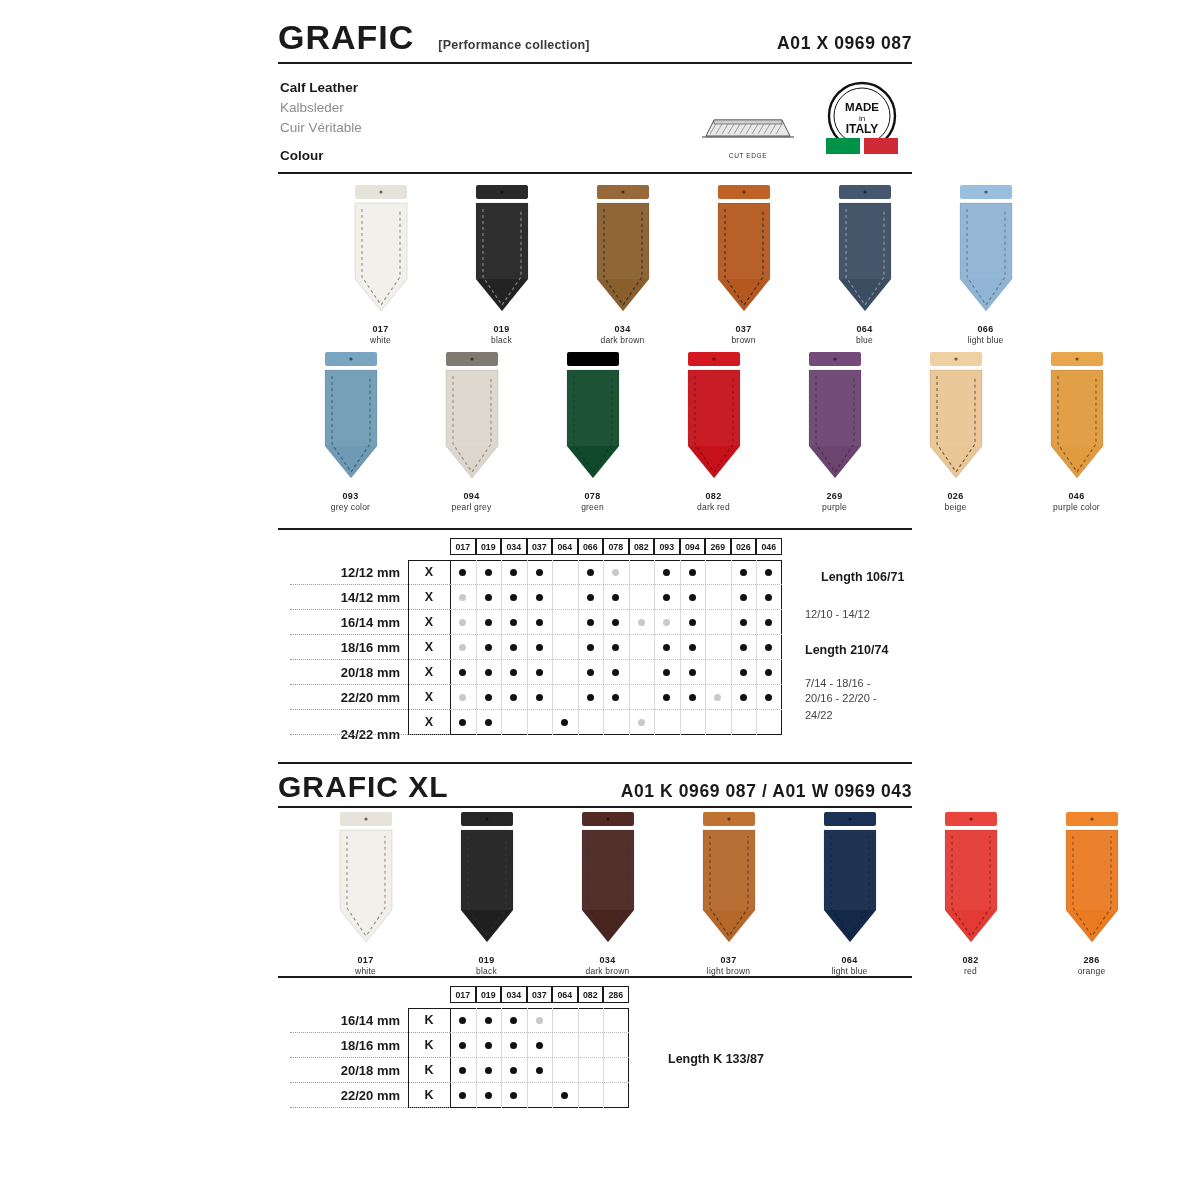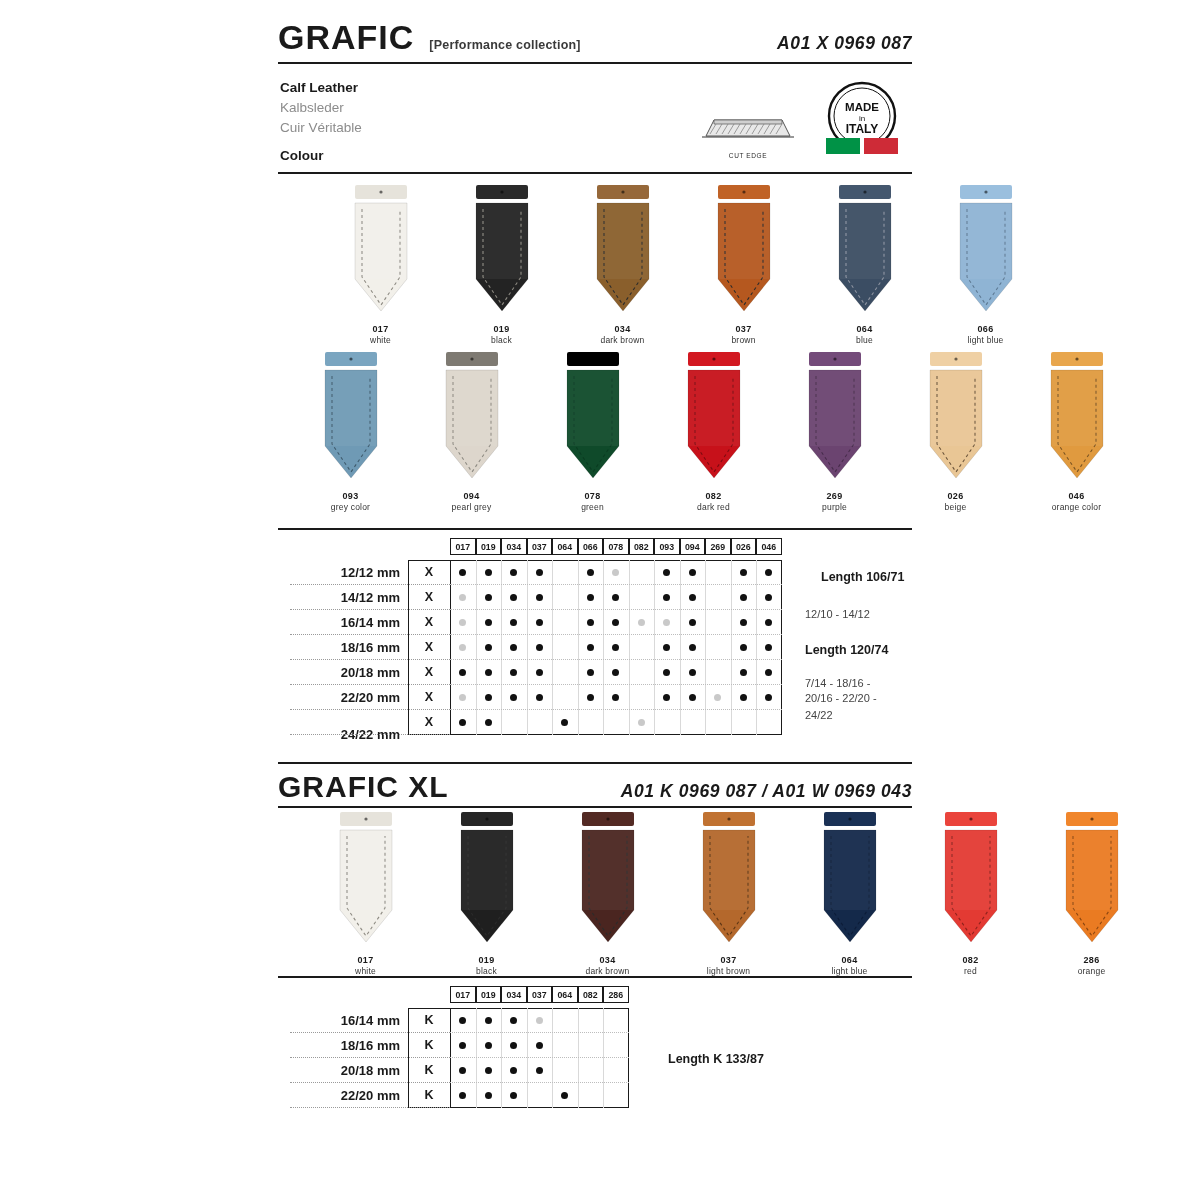--- a/index.html
+++ b/index.html
@@ -10,22 +10,22 @@
     color:#1a1a1a;
     position:relative;
     overflow:hidden;
   }
   .page{position:absolute;left:0;top:0;width:1200px;height:1200px;}
 
   
   .hdr{position:absolute;left:278px;top:18px;width:634px;}
   .hdr-row{display:flex;align-items:baseline;justify-content:space-between;}
   .title{font-size:34px;font-weight:700;letter-spacing:1px;}
-  .title-sub{font-size:12.5px;font-weight:700;color:#3a3a3a;margin-left:15px;letter-spacing:.2px;}
-  .code{font-size:17.5px;font-weight:700;letter-spacing:.6px;font-style:italic;}
+  .title-sub{font-size:12.5px;font-weight:700;color:#3a3a3a;margin-left:24px;letter-spacing:.2px;}
+  .code{font-size:17.5px;font-weight:700;letter-spacing:.6px;}
   .rule{position:absolute;background:#1a1a1a;}
 
   .matlist{position:absolute;left:280px;top:78px;font-size:13.5px;line-height:20px;}
   .matlist div:nth-child(1){color:#1a1a1a;font-weight:600;}
   .matlist div:nth-child(2),.matlist div:nth-child(3){color:#8c8c8c;font-weight:400;}
   .colour-label{position:absolute;left:280px;top:148px;font-size:13.5px;font-weight:700;}
 
   
   .cutedge{position:absolute;left:700px;top:110px;width:96px;text-align:center;}
   .cutedge-cap{font-size:6.5px;letter-spacing:.6px;color:#2a2a2a;margin-top:4px;}
@@ -295,21 +295,21 @@
   <svg width="56" height="128" viewBox="0 0 56 128">
     <rect x="2" y="0" width="52" height="14" rx="2" fill="#e8a64d"></rect>
     <rect x="2" y="14" width="52" height="4" fill="#ffffff"></rect>
     <path d="M2 18 H54 V94 L28 126 L2 94 Z" fill="#e09a3f"></path>
     <path d="M2 18 H54 V94 L28 126 L2 94 Z" fill="none" stroke="rgba(0,0,0,0.18)" stroke-width="0.6"></path>
     <circle cx="28" cy="7" r="1.6" fill="rgba(0,0,0,0.55)"></circle>
     <path d="M9 24 V92 L28 120 L47 92 V24" fill="none" stroke="#7a5423" stroke-width="1.1" stroke-dasharray="3 3" stroke-linejoin="round"></path>
     <rect x="2" y="18" width="52" height="76" fill="rgba(255,255,255,0.05)"></rect>
   </svg></div>
       <div class="cap">046</div>
-      <div class="cap2">orange color</div>
+      <div class="cap2">purple color</div>
     </div>
     </div>
 
   <div class="rule" style="left:278px;top:528px;width:634px;height:1.6px;"></div>
 
   <div class="tbl" id="tbl1" style="left:278px;top:538px;width:634px;">
       <div style="position:absolute;left:172px;top:0px;">
         <span class="hdrcell" style="position:absolute;left:0px;top:0;width:25.5px;height:17px;line-height:16px;">017</span>
         <span class="hdrcell" style="position:absolute;left:25.5px;top:0;width:25.5px;height:17px;line-height:16px;">019</span>
         <span class="hdrcell" style="position:absolute;left:51px;top:0;width:25.5px;height:17px;line-height:16px;">034</span>
@@ -443,21 +443,21 @@
         <span class="dot " style="position:absolute;left:206.75px;top:9px;"></span>
         <span class="dot " style="position:absolute;left:283.25px;top:9px;"></span>
         <span class="dot grey" style="position:absolute;left:359.75px;top:9px;"></span>
       </div>
       <div style="position:absolute;left:12px;top:196px;width:160px;border-bottom:1px dotted #9a9a9a;"></div>
     </div>
 
   <div class="notes" id="notes1" style="left:805px;top:570px;width:120px;">
       <div class="note-b" style="position:absolute;left:16px;top:0px;white-space:nowrap;">Length 106/71</div>
       <div class="note-g" style="position:absolute;left:0;top:36px;white-space:nowrap;">12/10 - 14/12</div>
-      <div class="note-b" style="position:absolute;left:0;top:73px;white-space:nowrap;">Length 120/74</div>
+      <div class="note-b" style="position:absolute;left:0;top:73px;white-space:nowrap;">Length 210/74</div>
       <div class="note-g" style="position:absolute;left:0;top:105px;white-space:nowrap;">7/14 - 18/16 -</div>
       <div class="note-g" style="position:absolute;left:0;top:120px;white-space:nowrap;">20/16 - 22/20 -</div>
       <div class="note-g" style="position:absolute;left:0;top:137px;white-space:nowrap;">24/22</div>
     </div>
 
   <div class="rule" style="left:278px;top:762px;width:634px;height:1.6px;"></div>
 
   <div class="hdr" style="top:770px;">
     <div class="hdr-row">
       <span class="title" style="font-size:30px;">GRAFIC XL</span>

